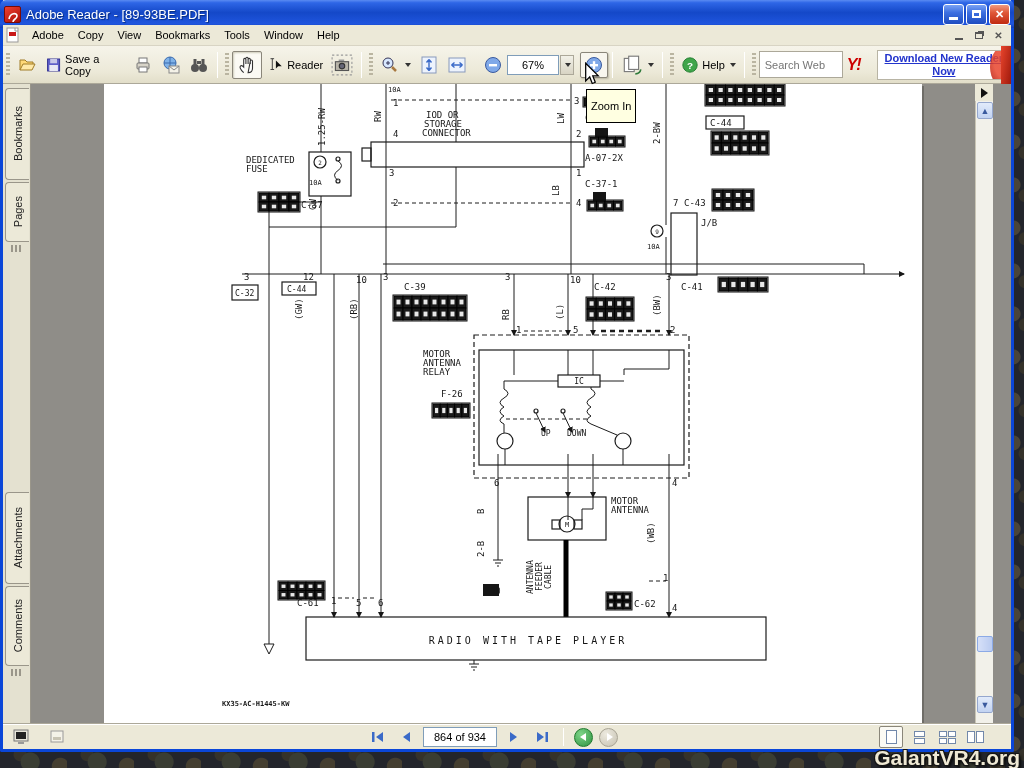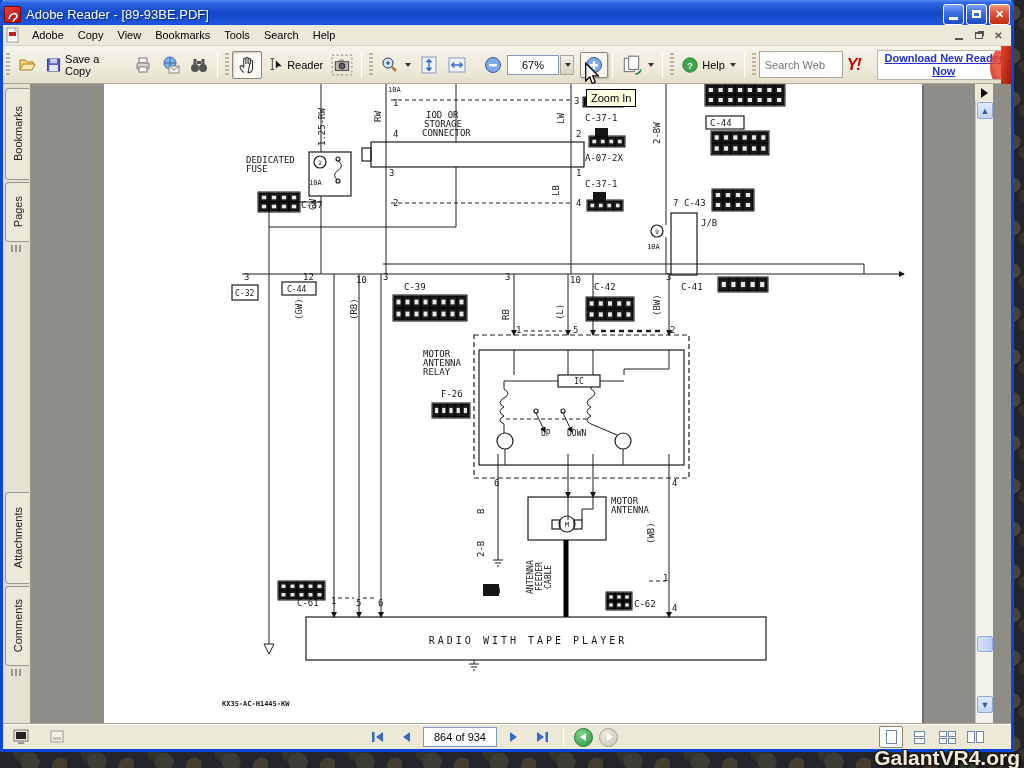--- a/index.html
+++ b/index.html
@@ -84,21 +84,21 @@
     background:repeating-linear-gradient(90deg,#9a968a 0 2px,transparent 2px 4px); }
   .docarea { position:absolute; left:29px; top:0; width:961px; height:640px; overflow:hidden; }
   .page { position:absolute; left:72px; top:0; width:818px; height:700px; background:#fff; box-shadow:2px 2px 0 #58565296; }
   
   .scrollcol { position:absolute; right:0; top:0; width:18px; height:640px; background:#F2F1EA; border-left:1px solid #c9c5b5;}
   .overflow-corner { position:absolute; right:0; top:0; width:18px; height:17px; background:#ECE9D8; display:flex; align-items:center; justify-content:center;}
   .overflow-arrow { width:0; height:0; border-top:5px solid transparent; border-bottom:5px solid transparent; border-left:7px solid #111; }
   .sb-btn { position:absolute; left:1px; width:16px; height:17px; background:linear-gradient(180deg,#E2EBFA,#C2D3F2); border:1px solid #95A7CE; border-radius:2px; display:flex; align-items:center; justify-content:center; color:#3A5A9E; font-size:9px; font-weight:bold;}
   .sb-thumb { position:absolute; left:1px; width:16px; height:16px; background:linear-gradient(90deg,#D6E0F8,#BACBF0); border:1px solid #8CAAE6; border-radius:2px;}
   
-  .tooltip { position:absolute; left:583px; top:89px; background:#FFFFE1; border:1px solid #000; font-size:11px; padding:2px 4px; z-index:60; }
+  .tooltip { position:absolute; left:583px; top:89px; background:#FFFFE1; border:1px solid #000; font-size:11px; padding:10px 4px; z-index:60; }
   .cursor { position:absolute; left:580px; top:62px; z-index:70; }
   
   .statusbar { position:absolute; left:0; top:724px; width:1008px; height:25px;
     background:#ECE9D8; border-top:1px solid #fff; box-shadow:0 -1px 0 #ACA899;
     display:flex; align-items:center; font-size:11px; }
   .st-icon { width:18px; height:16px; margin-left:10px; position:relative;}
   .nav-group { display:flex; align-items:center; gap:6px; margin-left:300px; }
   .nav-btn { width:22px; height:20px; display:flex; align-items:center; justify-content:center; border:1px solid transparent; border-radius:2px;}
   .page-box { width:74px; height:20px; background:#fff; border:1px solid #7F9DB9; font-size:11px; text-align:center; font-family:"Liberation Sans",sans-serif; }
   .hist-btn { width:19px; height:19px; border-radius:50%; display:flex; align-items:center; justify-content:center; }
@@ -155,21 +155,21 @@
           <rect x="4" y="5" width="7" height="4" fill="#C81818"></rect>
           <path d="M10 1 v3 h3" fill="none" stroke="#999"></path>
         </svg>
     </div>
     <div id="menu-items" style="display:flex;">
         <span class="menu-item">Adobe</span>
         <span class="menu-item">Copy</span>
         <span class="menu-item">View</span>
         <span class="menu-item">Bookmarks</span>
         <span class="menu-item">Tools</span>
-        <span class="menu-item">Search</span>
+        <span class="menu-item">Window</span>
         <span class="menu-item">Help</span>
       </div>
     <div class="mdi-btns">
       <div class="mdi-btn">
           <div class="mini"></div>
         </div>
       <div class="mdi-btn">
           <div class="rest"></div>
         </div>
       <div class="mdi-btn">✕</div>

